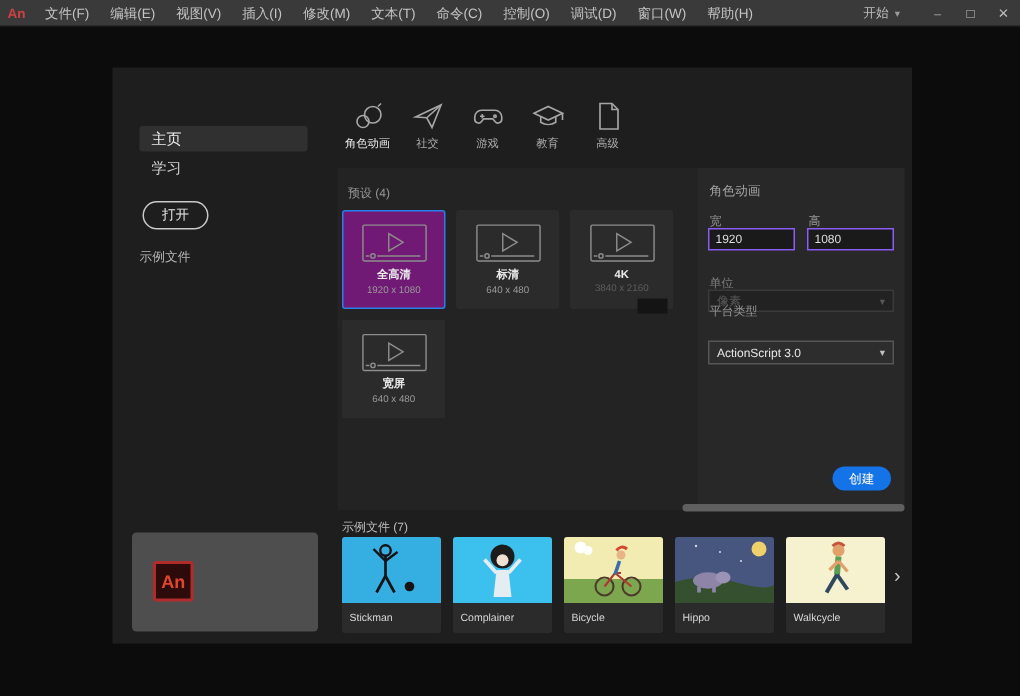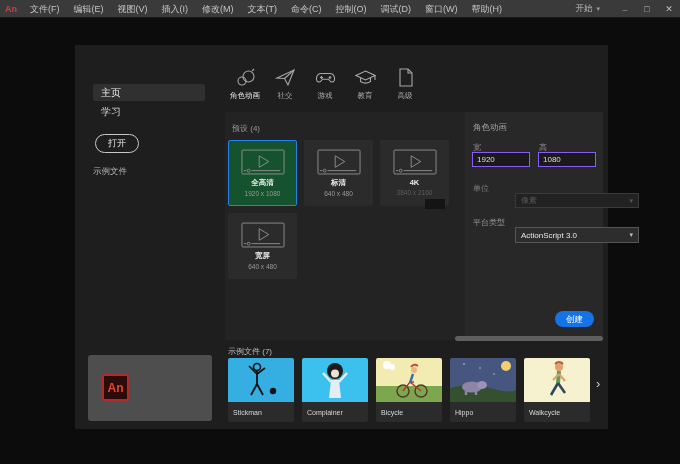--- a/index.html
+++ b/index.html
@@ -32,34 +32,34 @@
   .tab .tlabel { font-size:7.5px; color:#ababab; white-space:nowrap; }
   .tab.active .tlabel { color:#eaeaea; }
   .tab.active .underline { position:absolute; bottom:-5px; width:34px; height:2px; background:#cfcfcf; }
   .ticon path, .ticon circle, .ticon rect, .ticon ellipse, .ticon line { fill:none; stroke:#a6a6a6; stroke-width:1.1; }
 
   
   #presets { position:absolute; left:150px; top:67px; width:240px; height:228px; background:#232323; }
   #presets-header { position:absolute; left:7px; top:11px; font-size:8px; color:#979797; }
   #preset-grid { position:absolute; left:3px; top:28px; display:grid; grid-template-columns:repeat(3,69px); gap:7px; }
   .pcard { width:69px; height:66px; background:#2b2b2b; border:1.5px solid transparent; border-radius:2px; display:flex; flex-direction:column; align-items:center; cursor:pointer; position:relative; }
-  .pcard.selected { border-color:#2680eb; background:#14532d; }
+  .pcard.selected { border-color:#2680eb; background:#701a75; }
   .pcard .vicon { margin-top:8px; width:44px; height:27px; }
   .vicon rect, .vicon path, .vicon circle, .vicon line { fill:none; stroke:#8d8d8d; stroke-width:1; }
   .pname { font-size:7.5px; color:#eaeaea; font-weight:bold; margin-top:2px; }
   .pdims { font-size:6.5px; color:#9a9a9a; margin-top:2px; }
   .pdims.faint { color:#5d5d5d; }
   .cursor-tooltip { position:absolute; right:3px; bottom:-4px; width:20px; height:10px; background:#141414; }
 
   
   #details { position:absolute; left:390px; top:67px; width:138px; height:228px; background:#282828; }
   #details-header { position:absolute; left:8px; top:10px; font-size:8.5px; color:#a2a2a2; }
   .fld-label { position:absolute; font-size:8px; color:#969696; }
   .fld { position:absolute; width:58px; height:15px; background:#1a1a1a; border:1px solid #8b5cf6; color:#dedede; font-size:8px; padding:0 4px; font-family:"Liberation Sans", sans-serif; }
-  .sel { position:absolute; left:7px; width:124px; height:15px; border:1px solid #3a3a3a; background:#222; font-size:8px; display:flex; align-items:center; justify-content:space-between; padding:0 5px;margin-left:43px; }
+  .sel { position:absolute; left:7px; width:124px; height:15px; border:1px solid #3a3a3a; background:#222; font-size:8px; display:flex; align-items:center; justify-content:space-between; padding:0 5px; }
   #sel-units { color:#585858; }
   #sel-units .sel-caret { color:#585858; }
   #sel-platform { background:#2d2d2d; border-color:#555; color:#e6e6e6; height:16px; }
   .sel-caret { font-size:7px; color:#c0c0c0; }
   #create-btn { position:absolute; right:9px; bottom:13px; background:#1473e6; color:#fff; border:none; border-radius:9px; font-size:8.5px; padding:4px 11px; line-height:1;margin-left:28px; }
 
   
   #hscroll { position:absolute; left:380px; top:291px; width:148px; height:5px; background:#5f5f5f; border-radius:3px; }
 
   
@@ -206,21 +206,21 @@
       <div id="details-header">角色动画</div>
       <span class="fld-label" style="left:8px; top:30px;">宽</span>
       <span class="fld-label" style="left:74px; top:30px;">高</span>
       <input class="fld" style="left: 7px; top: 40px;" value="1920">
       <input class="fld" style="left: 73px; top: 40px;" value="1080">
       <span class="fld-label" style="left:8px; top:71px; color:#7e7e7e;">单位</span>
       <div id="sel-units" class="sel" style="top:81px;">
         <span>像素</span>
         <span class="sel-caret">▾</span>
       </div>
-      <span class="fld-label" style="left:8px; top:105px;font-family:Liberation Serif, serif;">平台类型</span>
+      <span class="fld-label" style="left:8px; top:90px;font-family:Liberation Serif, serif;">平台类型</span>
       <div id="sel-platform" class="sel" style="top:115px;">
         <span>ActionScript 3.0</span>
         <span class="sel-caret">▾</span>
       </div>
       <button id="create-btn">创建</button>
     </div>
 
     <div id="hscroll"></div>
 
     <div id="samples-header">示例文件 (7)</div>

